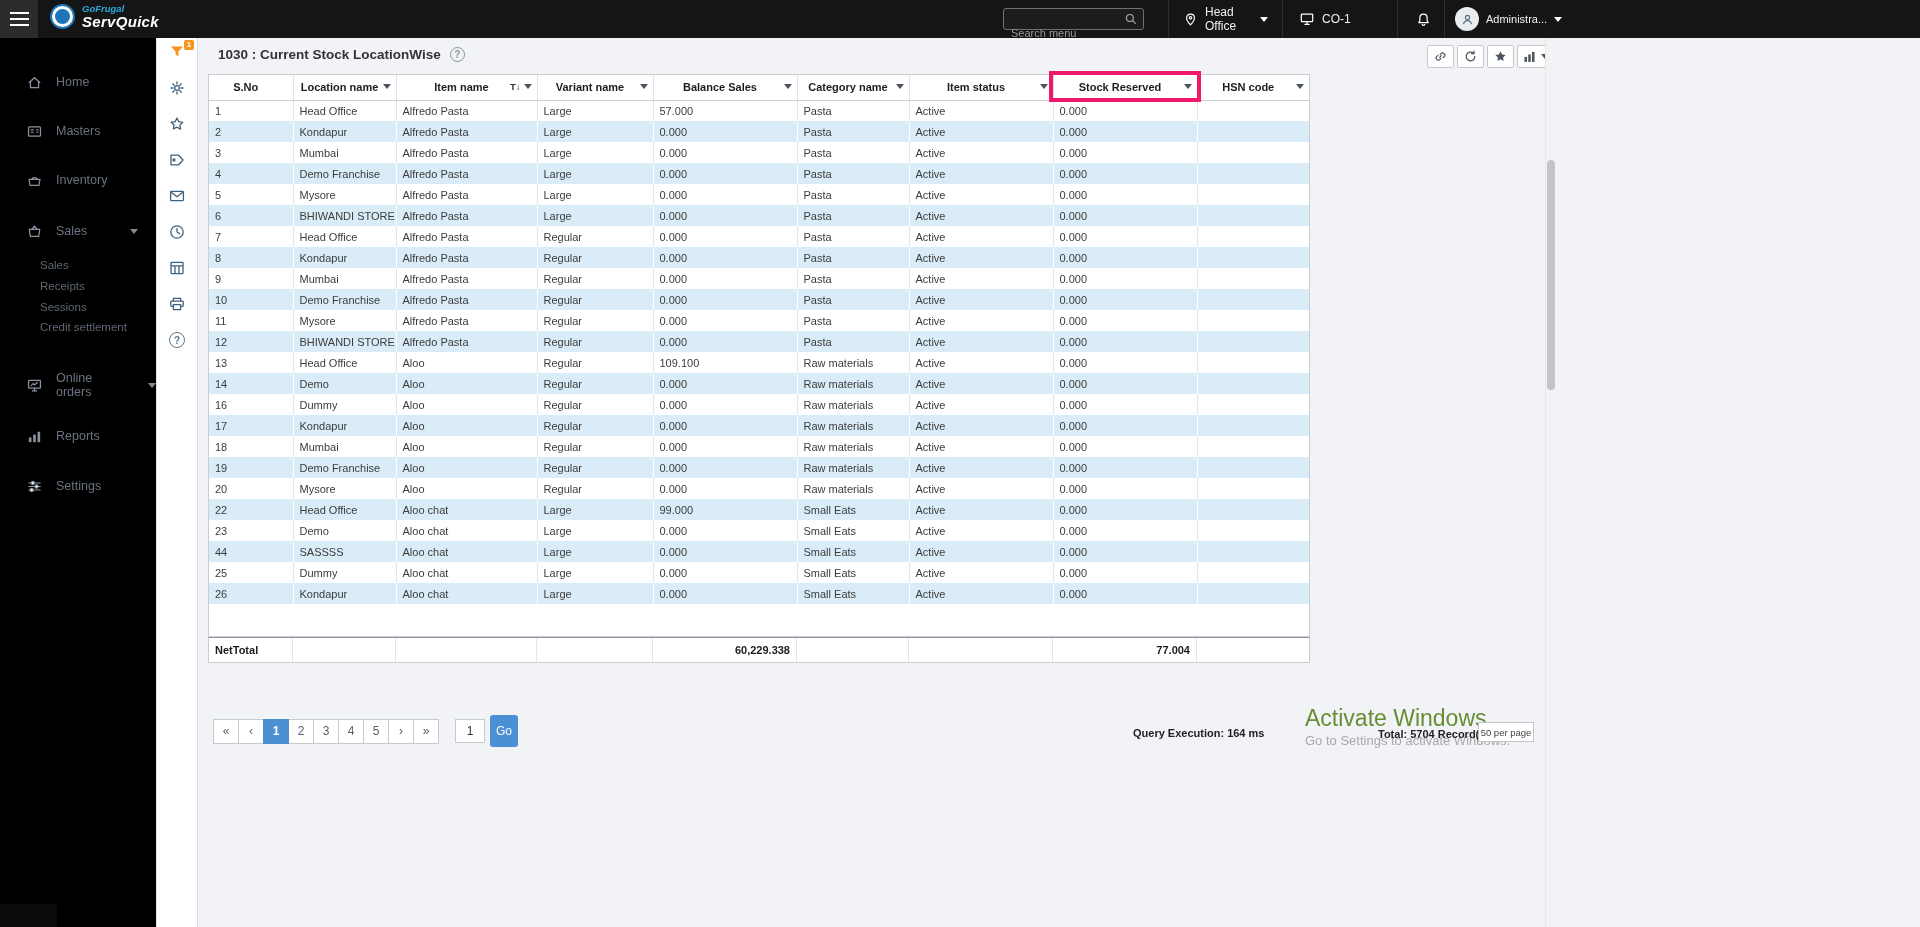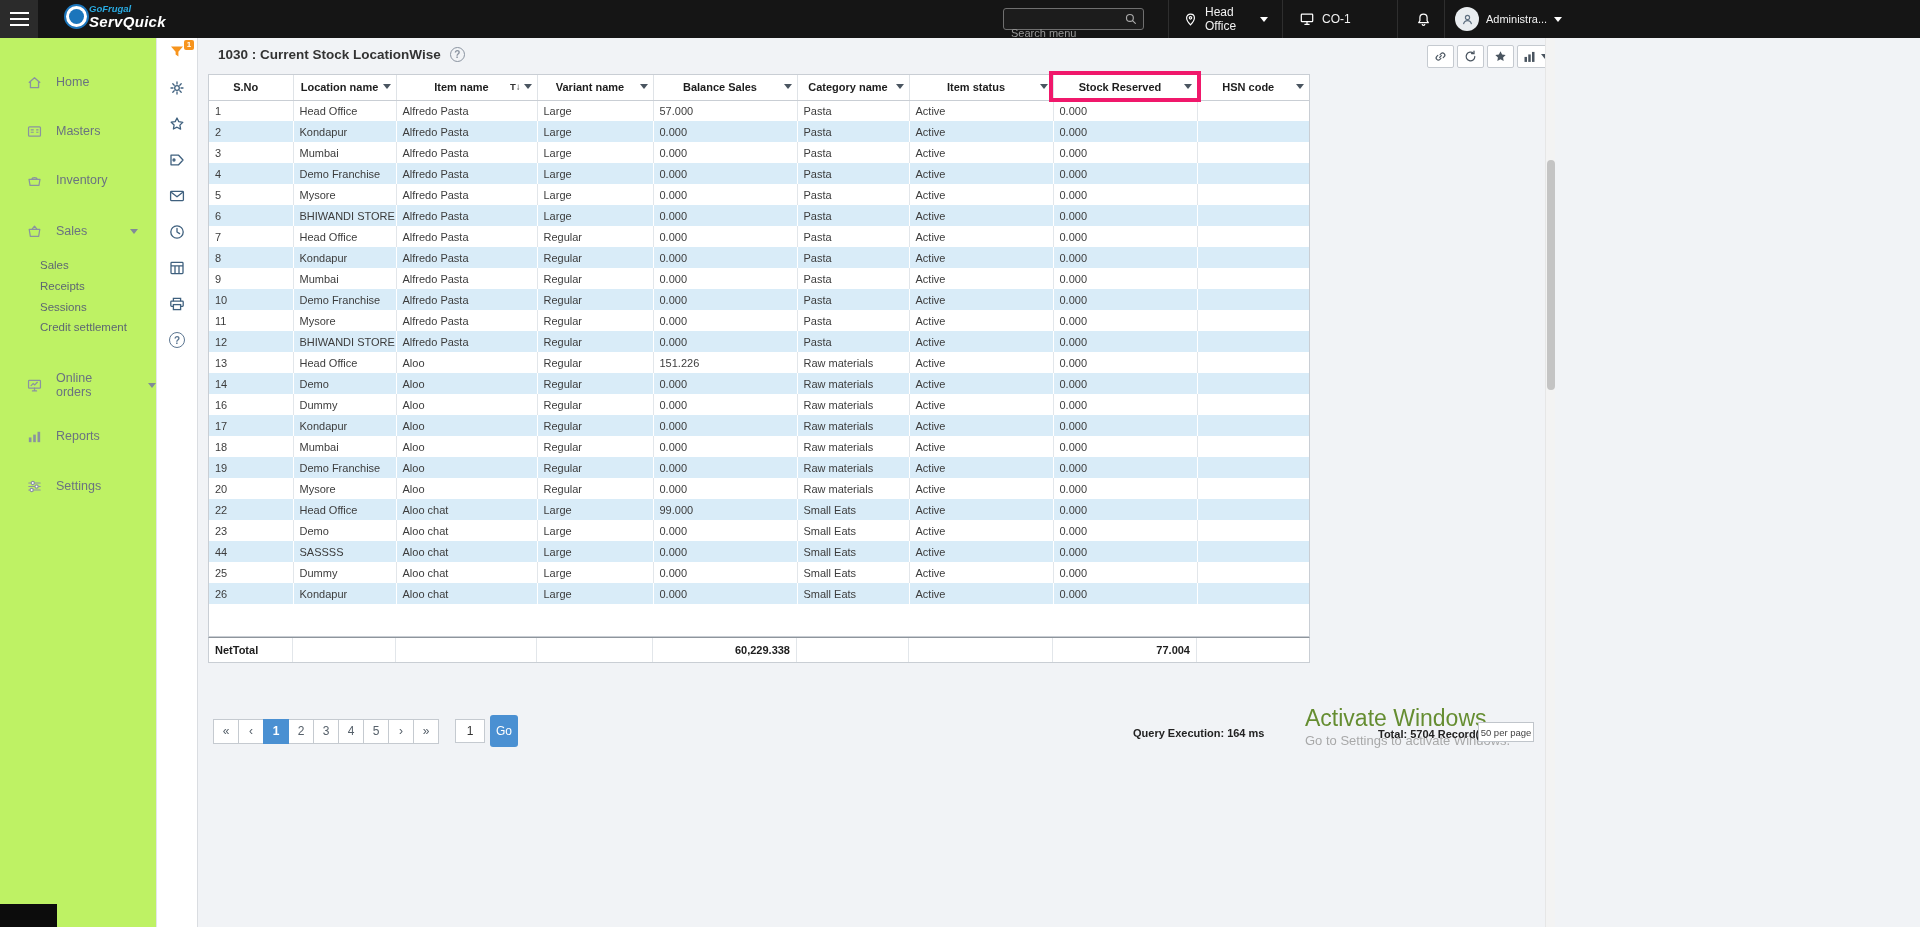--- a/index.html
+++ b/index.html
@@ -7,39 +7,39 @@
   body {
     width:1920px; height:927px; position:relative; overflow:hidden;
     font-family:"Liberation Sans", sans-serif; background:#f1f3f6; color:#333;
   }
   svg { display:block; }
 
   
   .topbar { position:absolute; top:0; left:0; width:1920px; height:38px; background:#151515; color:#fff; z-index:20; }
   .hamburger { position:absolute; left:0; top:0; width:38px; height:38px; background:#2b2b2b; display:flex; flex-direction:column; align-items:center; justify-content:center; gap:4px; cursor:pointer; }
   .hamburger i { display:block; width:19px; height:2px; background:#fff; }
-  .brand { position:absolute; left:64px; top:4px; display:flex; align-items:center; gap:0; }
+  .brand { position:absolute; left:50px; top:4px; display:flex; align-items:center; gap:7px; }
   .logo-circle { width:25px; height:25px; border-radius:50%; background:#fff; border:2px solid #1b75bb; position:relative; }
   .logo-circle::after { content:""; position:absolute; inset:3px; border-radius:50%; background:#1b75bb; }
   .brand-text { display:flex; flex-direction:column; line-height:1.05; font-style:italic; }
   .brand-top { color:#29abe2; font-size:9.5px; font-weight:bold; }
   .brand-bottom { color:#fff; font-size:15px; font-weight:bold; letter-spacing:.3px; }
   .tb-search { position:absolute; left:1003px; top:8px; width:141px; height:22px; background:#1c1c1c; border:1px solid #6f6f6f; border-radius:3px; display:flex; align-items:center; padding:0 5px 0 2px; }
   .tb-search input { flex:1; min-width:0; background:transparent; border:none; outline:none; color:#ccc; font-size:11px; padding:0 5px; font-family:"Liberation Sans", sans-serif;margin-top:27px; }
   .tb-search input::placeholder { color:#9a9a9a; }
   .tb-block { position:absolute; top:0; height:38px; display:flex; align-items:center; gap:7px; font-size:12px; color:#f2f2f2; cursor:pointer; }
   .tb-location { left:1168px; width:115px; padding:0 14px; border-left:1px solid #2e2e2e; border-right:1px solid #2e2e2e; }
   .tb-terminal { left:1283px; width:115px; padding:0 16px; border-right:1px solid #2e2e2e; }
   .tb-bell { left:1404px; width:38px; justify-content:center; }
   .tb-user { left:1444px; width:124px; padding:0 10px; border-left:1px solid #2e2e2e; font-size:11px; }
   .avatar { width:24px; height:24px; border-radius:50%; background:#e9edf0; color:#5f7081; display:flex; align-items:center; justify-content:center; flex:none; }
   .tri-down { width:0; height:0; border-left:4px solid transparent; border-right:4px solid transparent; border-top:5px solid #ffffff; display:inline-block; flex:none; }
 
   
-  .sidebar { position:absolute; top:38px; left:0; width:157px; bottom:0; background:#bef264; border-right:1px solid #e3e6e9; z-index:10; }
+  .sidebar { position:absolute; top:38px; left:0; width:157px; bottom:0; background:#000000; border-right:1px solid #e3e6e9; z-index:10; }
   .side-item { position:absolute; left:0; width:100%; height:28px; display:flex; align-items:center; gap:13px; padding-left:26px; color:#6a7380; font-size:12.5px; cursor:pointer; }
   .side-item .ic { color:#8a93a0; flex:none; }
   .side-sub { position:absolute; left:0; width:100%; height:20px; display:flex; align-items:center; padding-left:40px; color:#5d6772; font-size:11.5px; cursor:pointer; }
   .chev { width:0; height:0; border-left:4px solid transparent; border-right:4px solid transparent; border-top:5px solid #818b97; display:inline-block; }
   .chev.push { margin-left:auto; margin-right:18px; }
 
   
   .iconbar { position:absolute; top:38px; left:157px; width:41px; bottom:0; background:#fff; border-right:1px solid #dadde1; z-index:10; display:flex; flex-direction:column; align-items:center; padding-top:3px; gap:14px; }
   .ib-item { width:22px; height:22px; display:flex; align-items:center; justify-content:center; color:#3f607e; position:relative; cursor:pointer; }
   .ib-badge { position:absolute; top:-1px; right:-6px; background:#f7941d; color:#fff; font-size:8px; font-weight:bold; min-width:10px; height:10px; line-height:10px; text-align:center; border-radius:2px; padding:0 1px; }
@@ -498,21 +498,21 @@
           <td>Pasta</td>
           <td>Active</td>
           <td class="num">0.000</td>
           <td></td>
         </tr>
         <tr>
           <td>13</td>
           <td>Head Office</td>
           <td>Aloo</td>
           <td>Regular</td>
-          <td class="num">151.226</td>
+          <td class="num">109.100</td>
           <td>Raw materials</td>
           <td>Active</td>
           <td class="num">0.000</td>
           <td></td>
         </tr>
         <tr>
           <td>14</td>
           <td>Demo</td>
           <td>Aloo</td>
           <td>Regular</td>

